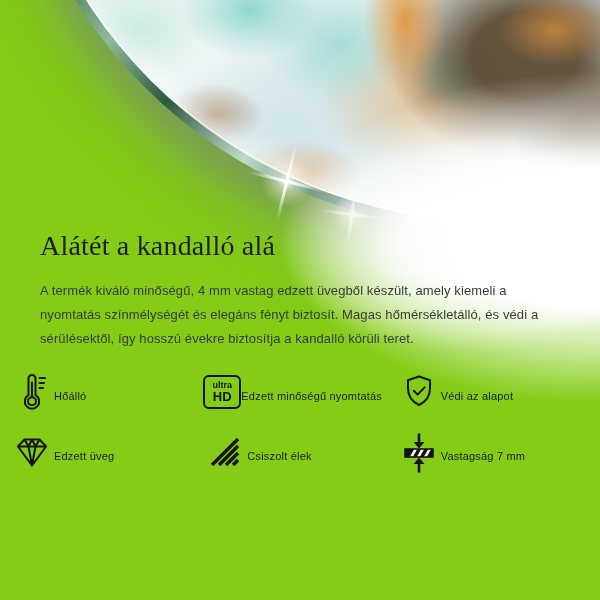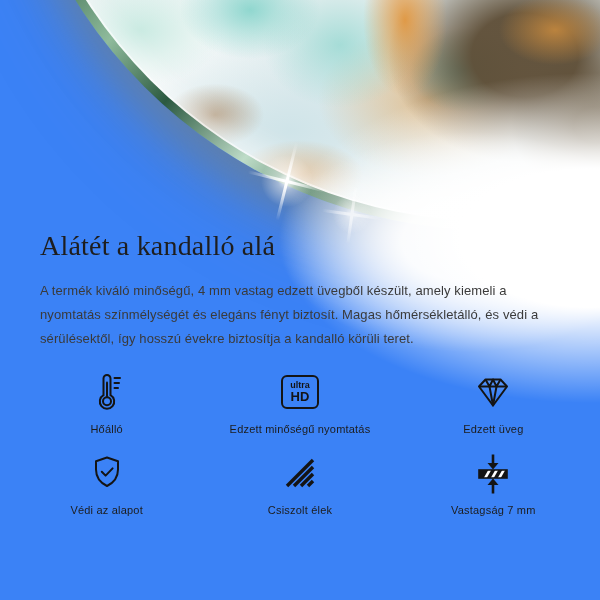--- a/index.html
+++ b/index.html
@@ -1,21 +1,21 @@
 <!DOCTYPE html>
 <html><head>
 <meta charset="utf-8">
 <style>
   html, body { margin:0; padding:0; background:#ffffff; }
   body {
     width:600px; height:600px; overflow:hidden;
     font-family:"Liberation Sans", sans-serif;
     -webkit-font-smoothing:antialiased;
   }
-  .stage { position:relative; width:600px; height:600px; overflow:hidden; background:#3b82f6; }
+  .stage { position:relative; width:600px; height:600px; overflow:hidden; background:#84cc16; }
 
   
   .hero { position:absolute; inset:0; pointer-events:none; }
   .glass-circle {
     position:absolute; left:1px; top:-748px; width:978px; height:978px;
     border-radius:50%;
     background: linear-gradient(132deg,
       #1d3d27 30%, #47775a 38%, #8fbb9c 44%, #2b5940 50%,
       #bedcc8 57%, #3e6f52 64%, #d9ece0 72%, #9fc6ad 78%, #f2f8f4 86%);
     box-shadow: -4px 28px 42px -4px rgba(118,126,128,.48),
@@ -69,21 +69,21 @@
   .desc {
     margin:16px 0 16px; max-width:506px;
     font-size:13px; line-height:24px; color:#3a3a3a; letter-spacing:.1px;
   }
 
   
   .features {
     margin:18px -30px 0;
     display:grid; grid-template-columns:1fr 1fr 1fr; row-gap:14px;
   }
-  .feature { display:flex; flex-direction:column; align-items:center; }
+  .feature { display:flex; flex-direction:row; align-items:center; }
   .ficon { height:46px; display:flex; align-items:center; justify-content:center; color:#141414; }
   .flabel { margin-top:8px; font-size:11px; line-height:13px; color:#1c1c1c; letter-spacing:.2px; text-align:right; }
   .uhd-box {
     width:34px; height:30px; border:2.5px solid #141414; border-radius:6px;
     display:flex; flex-direction:column; align-items:center; justify-content:center; color:#141414;
   }
   .uhd-top { font-size:9px; font-weight:600; line-height:9px; }
   .uhd-bottom { font-size:13px; font-weight:800; line-height:14px; letter-spacing:.2px; }
   svg { display:block; }
 </style>
@@ -127,38 +127,38 @@
           <div class="uhd-box">
             <span class="uhd-top">ultra</span>
             <span class="uhd-bottom">HD</span>
           </div>
         </div>
         <div class="flabel">Edzett minőségű nyomtatás</div>
       </div>
 
       <div class="feature">
         <div class="ficon">
+          <svg width="44" height="44" viewBox="0 0 44 44" fill="none" stroke="#141414" stroke-width="2" stroke-linecap="round" stroke-linejoin="round">
+            <path d="M22 6.5 L33 10.2 V18.5 C33 26.5 28.5 31.8 22 35 C15.5 31.8 11 26.5 11 18.5 V10.2 Z"></path>
+            <path d="M16.8 20.8 L20.6 24.6 L27.6 17.4"></path>
+          </svg>
+        </div>
+        <div class="flabel">Védi az alapot</div>
+      </div>
+
+      <div class="feature">
+        <div class="ficon">
           <svg width="44" height="44" viewBox="0 0 44 44" fill="none" stroke="#141414" stroke-width="2" stroke-linejoin="round">
             <path d="M14.5 9.5 H29.5 L36 16.5 L22 35.5 L8 16.5 Z"></path>
             <path d="M8 16.5 H36"></path>
             <path d="M14.5 9.5 L18.5 16.5 L22 9.5 L25.5 16.5 L29.5 9.5"></path>
             <path d="M18.5 16.5 L22 35.5 L25.5 16.5"></path>
           </svg>
         </div>
         <div class="flabel">Edzett üveg</div>
-      </div>
-
-      <div class="feature">
-        <div class="ficon">
-          <svg width="44" height="44" viewBox="0 0 44 44" fill="none" stroke="#141414" stroke-width="2" stroke-linecap="round" stroke-linejoin="round">
-            <path d="M22 6.5 L33 10.2 V18.5 C33 26.5 28.5 31.8 22 35 C15.5 31.8 11 26.5 11 18.5 V10.2 Z"></path>
-            <path d="M16.8 20.8 L20.6 24.6 L27.6 17.4"></path>
-          </svg>
-        </div>
-        <div class="flabel">Védi az alapot</div>
       </div>
 
       <div class="feature">
         <div class="ficon">
           <svg width="44" height="44" viewBox="0 0 44 44" stroke="#141414" stroke-width="3.4">
             <line x1="9" y1="35" x2="35" y2="9"></line>
             <line x1="16" y1="35" x2="35" y2="16"></line>
             <line x1="23" y1="35" x2="35" y2="23"></line>
             <line x1="30" y1="35" x2="35" y2="30"></line>
           </svg>

